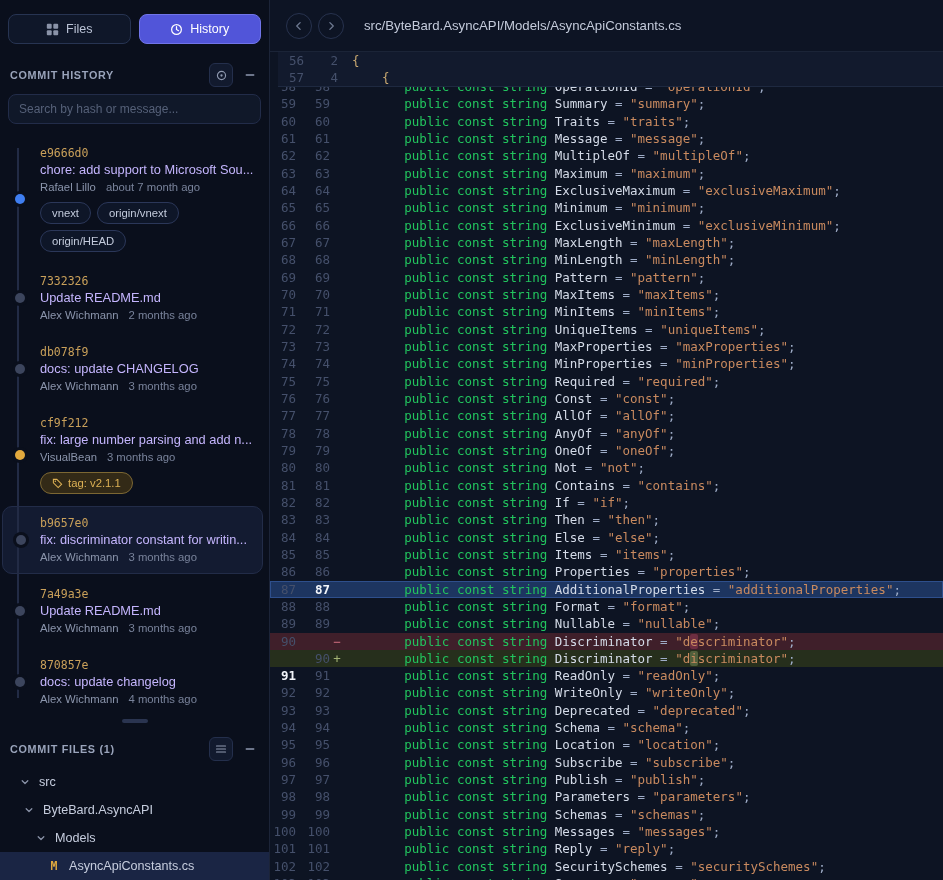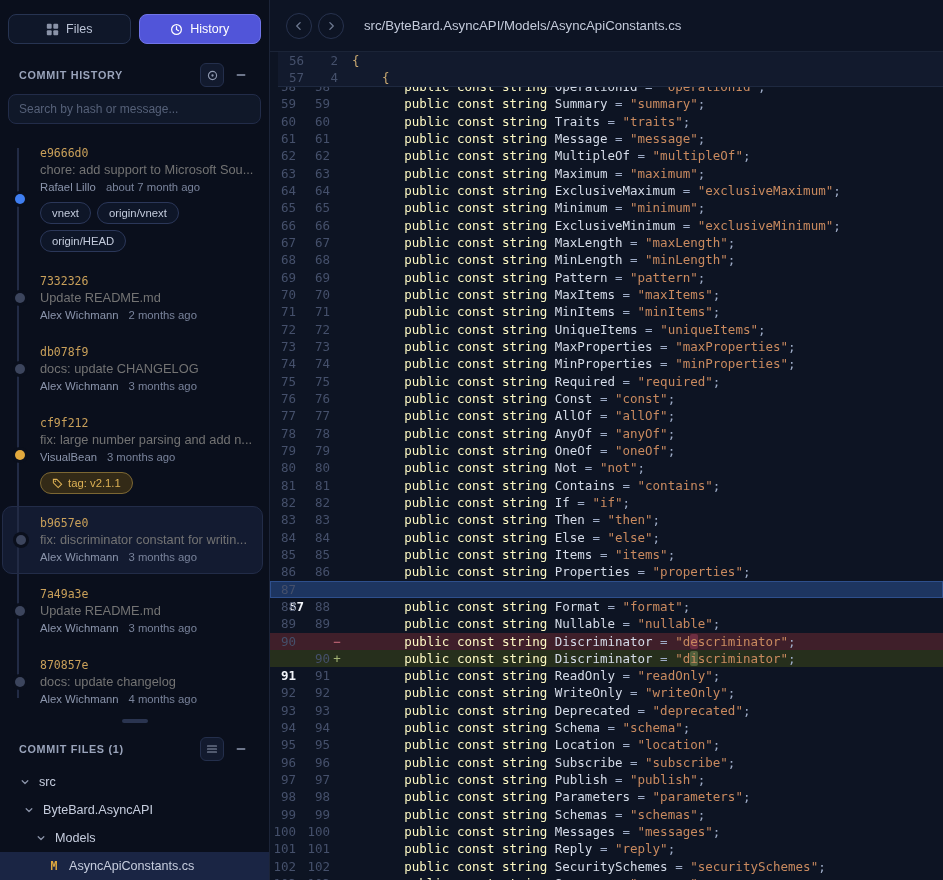--- a/index.html
+++ b/index.html
@@ -10,21 +10,21 @@
     display:flex;
   }
   
   .sidebar { width:270px; min-width:270px; height:100%; background:#0a0f1c;
     border-right:1px solid #1c2438; display:flex; flex-direction:column; }
   .side-top { height:58px; min-height:58px; padding:14px 8px; display:flex; gap:8px; }
   .tab-btn { flex:1; display:flex; align-items:center; justify-content:center; gap:7px;
     border-radius:8px; font-size:12.5px; cursor:pointer; height:30px; }
   .tab-files { background:#0f1729; border:1px solid #273452; color:#bac3d6; }
   .tab-history { background:#5155d9; border:1px solid #7175e8; color:#ffffff; }
-  .panel-head { height:34px; min-height:34px; display:flex; align-items:center; padding:0 19px; gap:8px; }
+  .panel-head { height:34px; min-height:34px; display:flex; align-items:center; padding:0 10px; gap:8px; }
   .panel-title { flex:1; font-size:10.8px; font-weight:700; letter-spacing:.7px; color:#9aa4bb; }
   .icon-btn { width:24px; height:24px; border-radius:6px; background:#121a2e; border:1px solid #242f4c;
     display:flex; align-items:center; justify-content:center; color:#8f99b0; cursor:pointer; }
   .collapse-btn { width:18px; height:18px; display:flex; align-items:center; justify-content:center;
     color:#8f99b0; cursor:pointer; }
   .search-wrap { padding:2px 8px 10px; }
   .search-input { width:100%; height:30px; background:#101829; border:1px solid #222c49;
     border-radius:8px; color:#cbd3e4; font-size:12px; padding:0 10px; outline:none;
     font-family:"Liberation Sans","DejaVu Sans",sans-serif; }
   .search-input::placeholder { color:#556078; }
@@ -32,21 +32,21 @@
   .commit-list { flex:1; position:relative; overflow:hidden; padding:2px 4px 0 0; }
   .rail { position:absolute; left:17px; top:14px; bottom:12px; width:2px; background:#222b45; z-index:1; }
   .commit { position:relative; margin:0 2px 3px; padding:9px 8px 9px 38px; border-radius:10px; cursor:pointer; }
   .commit.selected { background:#131b31; border:1px solid #222c48; padding:8px 7px 8px 37px; }
   .dot { position:absolute; left:13px; top:50%; margin-top:-5px; width:10px; height:10px;
     border-radius:50%; background:#3c455d; box-shadow:0 0 0 3px #0a0f1c; z-index:2; }
   .dot.blue { background:#3f7ef0; }
   .dot.yellow { background:#e2a93d; }
   .hash { font-family:"DejaVu Sans Mono",monospace; font-size:11.5px; color:#c9a05a;
     line-height:16px; white-space:nowrap; overflow:hidden; }
-  .msg { font-size:12.8px; color:#737373; line-height:18px; white-space:nowrap; overflow:hidden; }
+  .msg { font-size:12.8px; color:#c4b5fd; line-height:18px; white-space:nowrap; overflow:hidden; }
   .meta { font-size:11.3px; color:#79839b; line-height:16px; display:flex; gap:10px;
     white-space:nowrap; overflow:hidden; }
   .meta .author { color:#8b95ac; }
   .refs { display:flex; gap:6px; margin-top:7px; flex-wrap:wrap; }
   .pill { height:22px; padding:8px 11px; border-radius:11px; background:#0e1628;
     border:1px solid #2b3759; font-size:11.3px; color:#c3cbdc;
     display:inline-flex; align-items:center; gap:5px; white-space:nowrap; cursor:pointer; }
   .pill.tag { background:#332a17; border-color:#7c6733; color:#ddb155; }
   .tagicon { display:flex; align-items:center; }
   .handle-row { height:22px; min-height:22px; display:flex; align-items:center; justify-content:center; }
@@ -73,26 +73,26 @@
   .rows { position:absolute; top:0; left:0; right:0; padding-top:26px; }
   .sticky { position:absolute; top:0; left:8px; right:0; height:35px; background:#121a2d;
     border-bottom:1px solid #1e2940; z-index:3; }
   .crow { display:flex; height:17.33px; line-height:17.33px; white-space:pre; cursor:default; }
   .ln { color:#45506b; text-align:right; flex:none; }
   .ln.o { width:26px; }
   .ln.n { width:34px; }
   .ln.bright { color:#f2f5fa; font-weight:700; }
   .mk { width:14px; text-align:center; flex:none; color:#8a93a8; }
   .codetext { flex:1; min-width:0; overflow:hidden; }
-  .crow.sel { background:#1d3560; box-shadow:inset 0 0 0 1px #2e4f8c;flex-direction:column; }
+  .crow.sel { background:#1d3560; box-shadow:inset 0 0 0 1px #2e4f8c; }
   .crow.del { background:#3f1f2a; }
   .crow.add { background:#262f1c; }
   .crow.del .mk { color:#c96b7c; }
   .crow.add .mk { color:#a3b374; }
-  .kw { color:#fef9c3; }
+  .kw { color:#22c55e; }
   .idn { color:#d4dbe8; }
   .op { color:#9fadc8; }
   .str { color:#c98a5f; }
   .pn { color:#9fadc8; }
   .brace { color:#c9a871; }
   .hl-add { background:#51603c; border-radius:2px; }
   .hl-del { background:#6e2e41; border-radius:2px; }
 </style>
 </head>
 <body>

